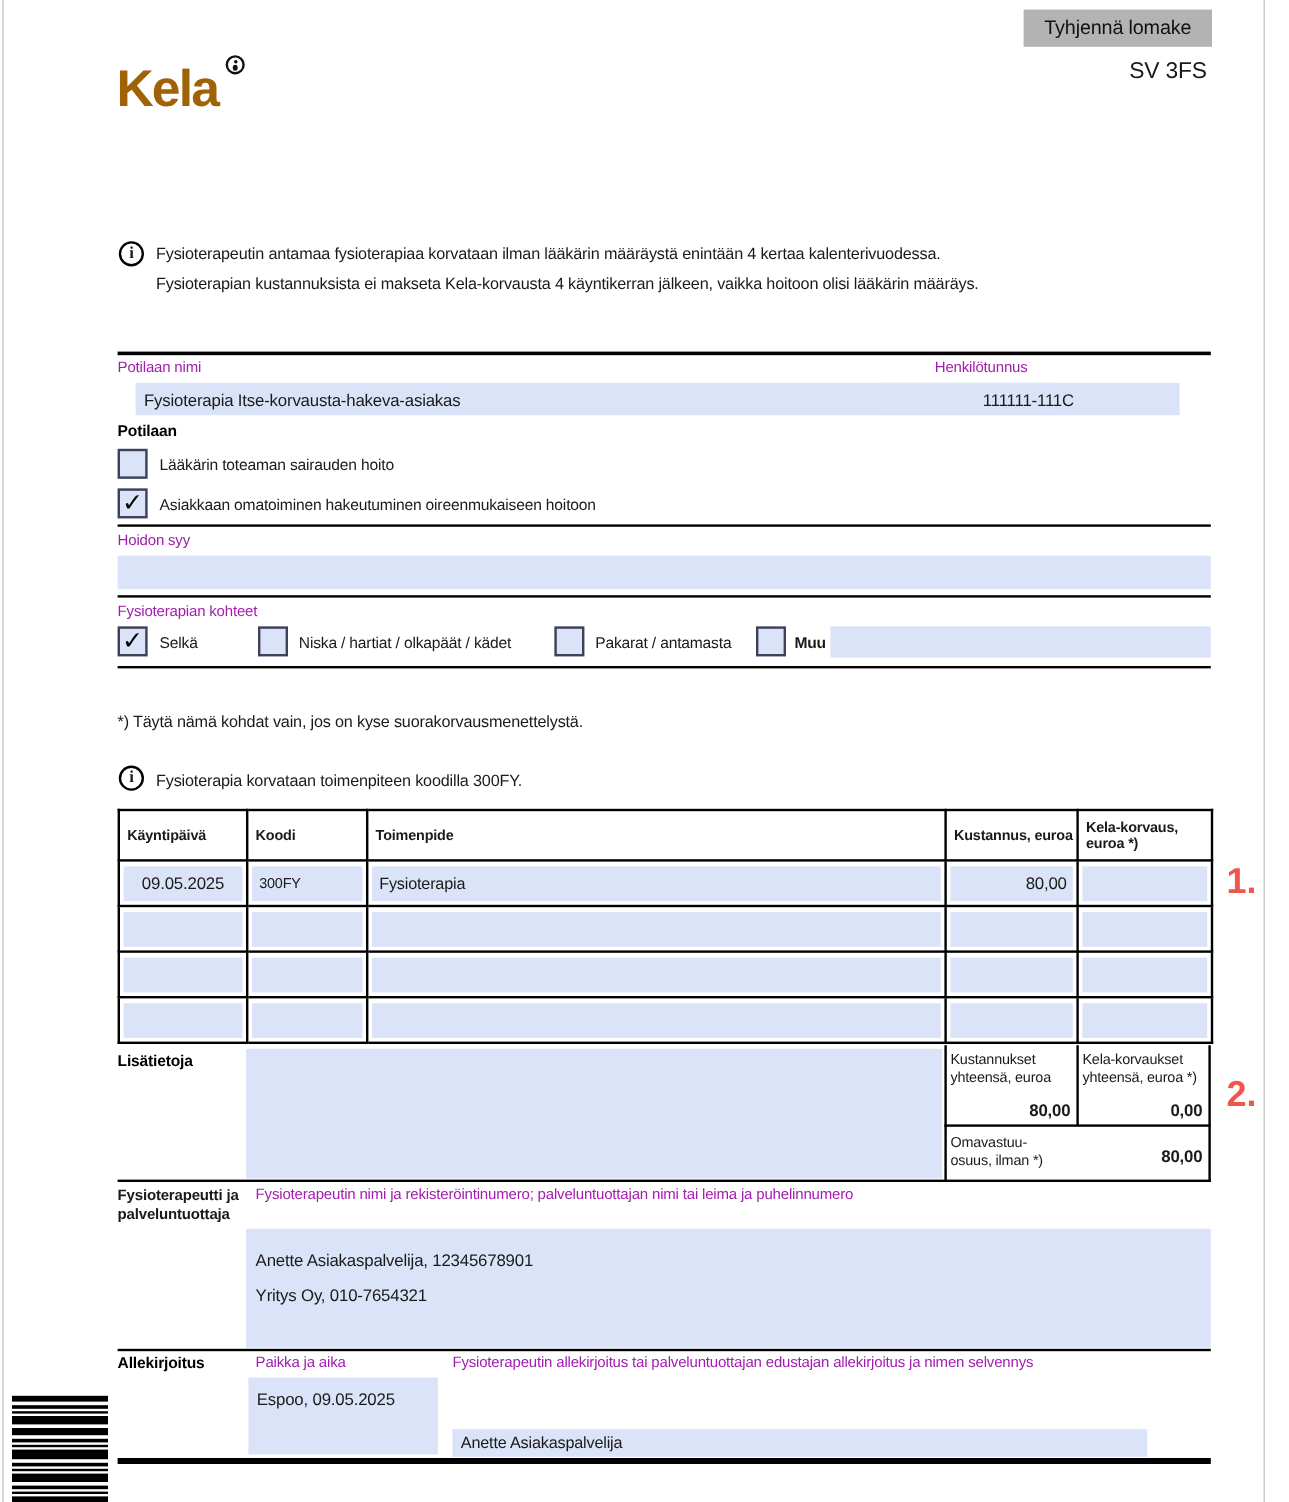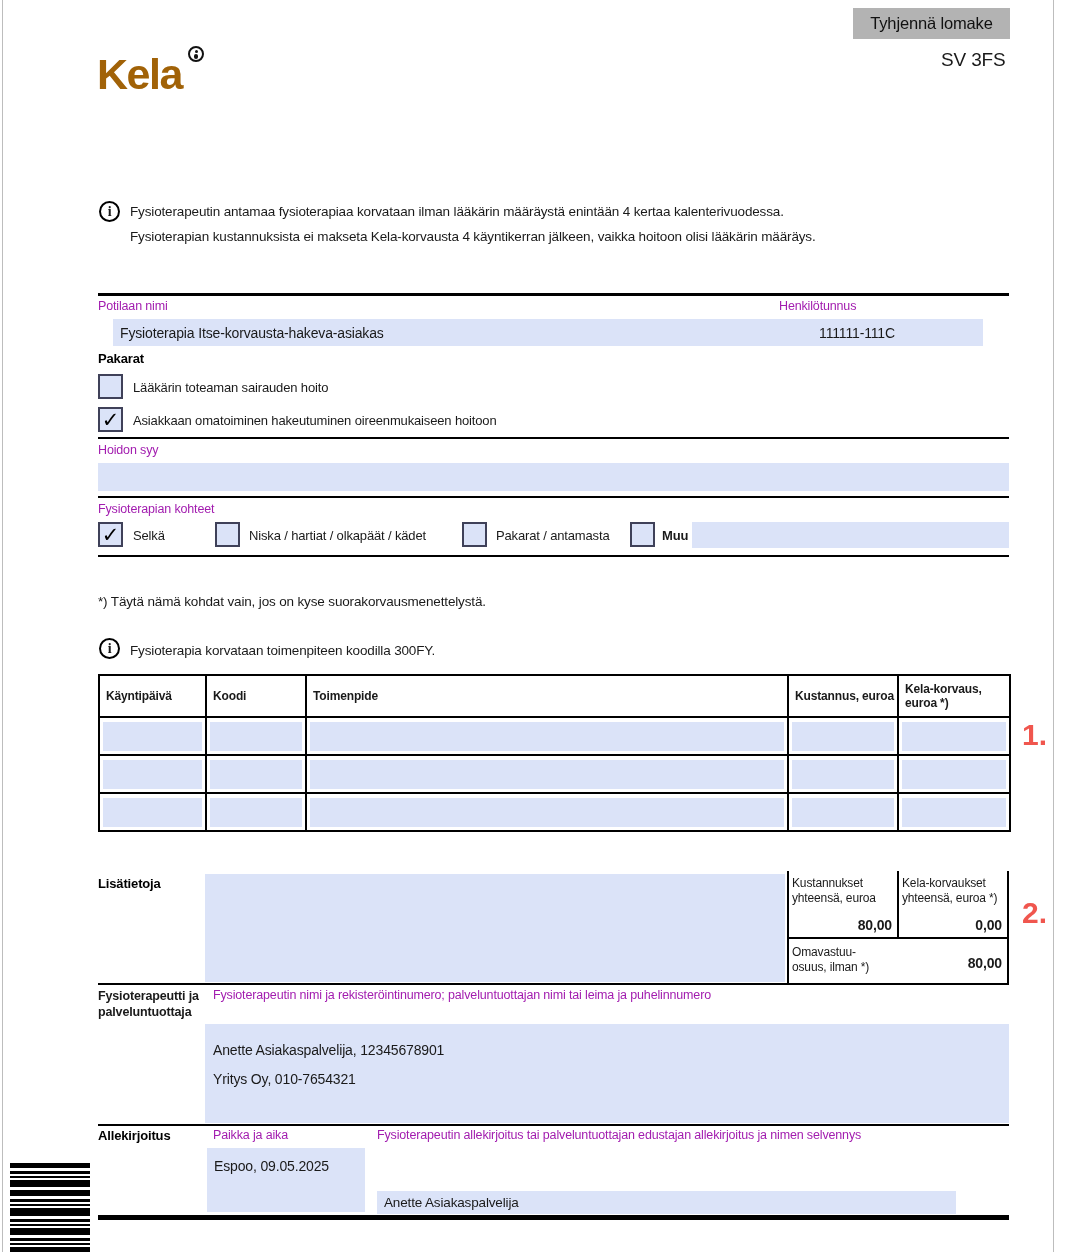--- a/index.html
+++ b/index.html
@@ -88,21 +88,21 @@
     <span style="display:block;">Fysioterapeutin antamaa fysioterapiaa korvataan ilman lääkärin määräystä enintään 4 kertaa kalenterivuodessa.</span>
     <span style="display:block;">Fysioterapian kustannuksista ei makseta Kela-korvausta 4 käyntikerran jälkeen, vaikka hoitoon olisi lääkärin määräys.</span>
   </div>
 
   <div class="hline" style="left:98px;top:293px;width:911px;height:3px;"></div>
   <div class="lbl abs" style="left:98px;top:299px;">Potilaan nimi</div>
   <div class="lbl abs" style="left:779px;top:299px;">Henkilötunnus</div>
   <div class="field txt" style="left:98px;top:319px;width:771px;height:27px;margin-left:15px;">Fysioterapia Itse-korvausta-hakeva-asiakas</div>
   <div class="field txt ctr" style="left:731px;top:319px;width:252px;height:27px;">111111-111C</div>
 
-  <div class="lbl-b abs" style="left:98px;top:351px;">Pakarat</div>
+  <div class="lbl-b abs" style="left:98px;top:351px;">Potilaan</div>
   <div class="checkbox" style="left:98px;top:374px;">
     <span class="mk"></span>
   </div>
   <div class="cb-label" style="left:133px;top:380px;">Lääkärin toteaman sairauden hoito</div>
   <div class="checkbox" style="left:98px;top:407px;">
     <span class="mk">✓</span>
   </div>
   <div class="cb-label" style="left:133px;top:413px;">Asiakkaan omatoiminen hakeutuminen oireenmukaiseen hoitoon</div>
 
   <div class="hline" style="left:98px;top:437px;width:911px;"></div>
@@ -150,20 +150,37 @@
     <thead>
       <tr>
         <th>Käyntipäivä</th>
         <th>Koodi</th>
         <th>Toimenpide</th>
         <th>Kustannus, euroa</th>
         <th>Kela-korvaus, euroa *)</th>
       </tr>
     </thead>
     <tbody>
+      <tr>
+        <td>
+            <div class="cellfield c">09.05.2025</div>
+          </td>
+        <td>
+            <div class="cellfield l sm">300FY</div>
+          </td>
+        <td>
+            <div class="cellfield l">Fysioterapia</div>
+          </td>
+        <td>
+            <div class="cellfield r">80,00</div>
+          </td>
+        <td>
+            <div class="cellfield r"></div>
+          </td>
+      </tr>
       <tr>
         <td>
             <div class="cellfield c"></div>
           </td>
         <td>
             <div class="cellfield l sm"></div>
           </td>
         <td>
             <div class="cellfield l"></div>
           </td>

